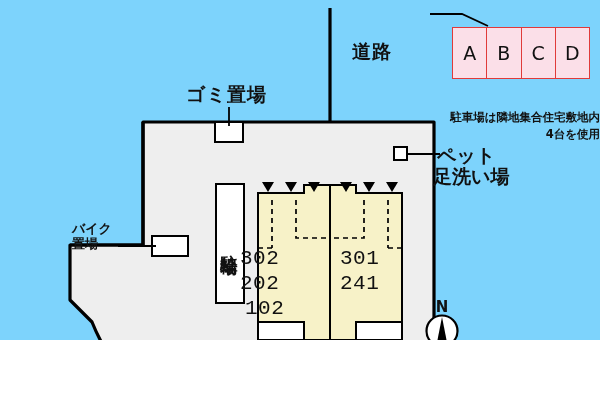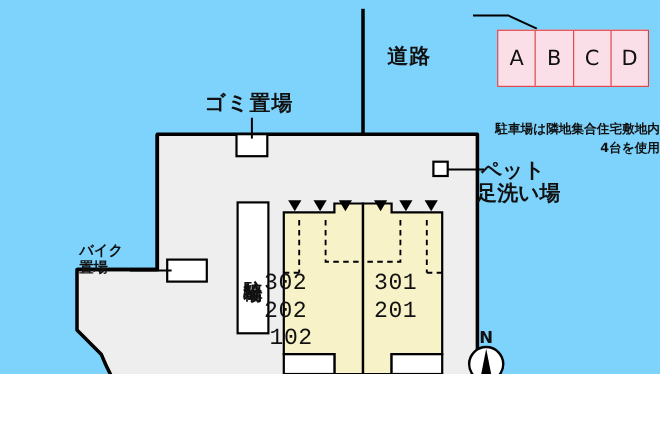--- a/index.html
+++ b/index.html
@@ -178,21 +178,21 @@
 
   <div class="abs bike-park-box">
     <span class="vtext">駐輪場</span>
   </div>
 
   <div class="abs unit-num" style="left:240px; top:247px;">302</div>
   <div class="abs unit-num" style="left:240px; top:272px;text-align:right;">202</div>
   <div class="abs unit-num" style="left:245px; top:297px;">102</div>
 
   <div class="abs unit-num" style="left:340px; top:247px;">301</div>
-  <div class="abs unit-num" style="left:340px; top:272px;">201</div>
+  <div class="abs unit-num" style="left:340px; top:272px;">241</div>
 
   <div class="abs stalls">
     <div class="stall">A</div>
     <div class="stall">B</div>
     <div class="stall">C</div>
     <div class="stall">D</div>
   </div>
 
   <div class="abs note">
     <span>駐車場は隣地集合住宅敷地内</span><br>

